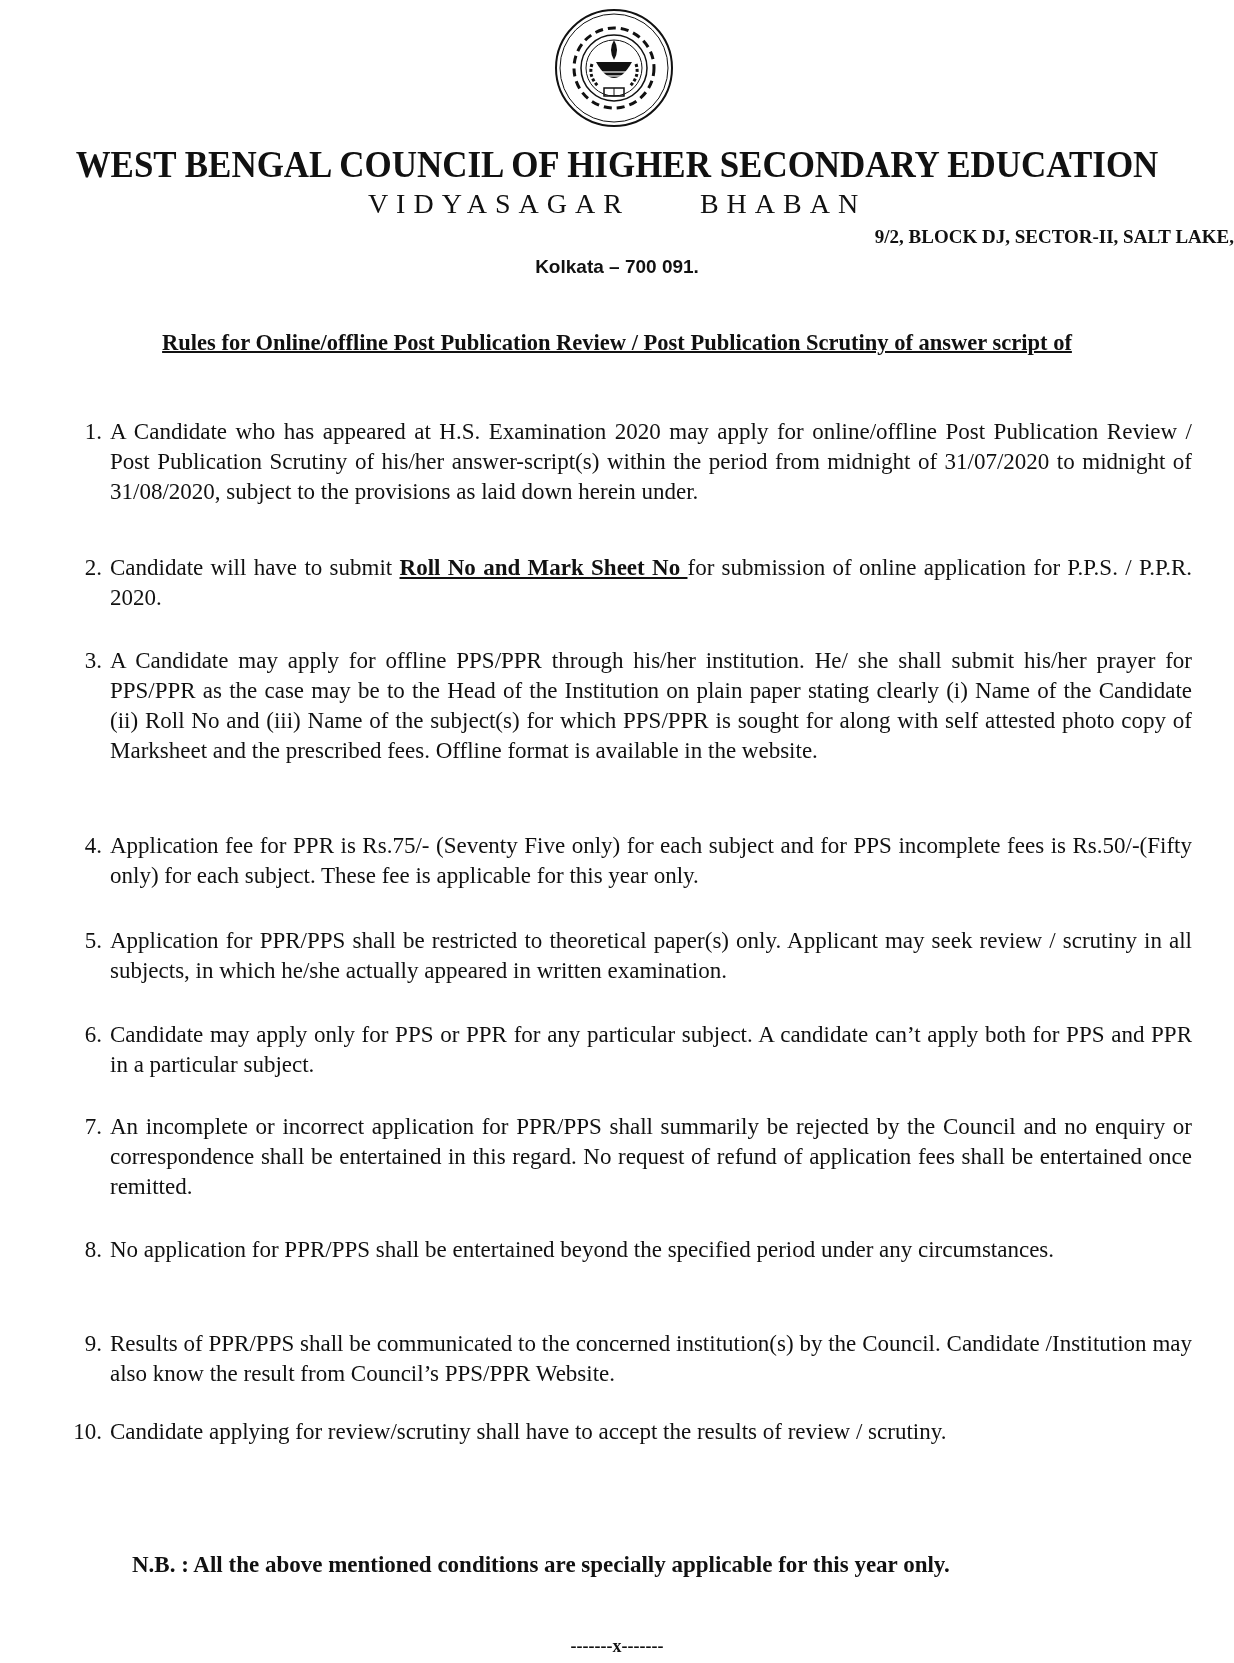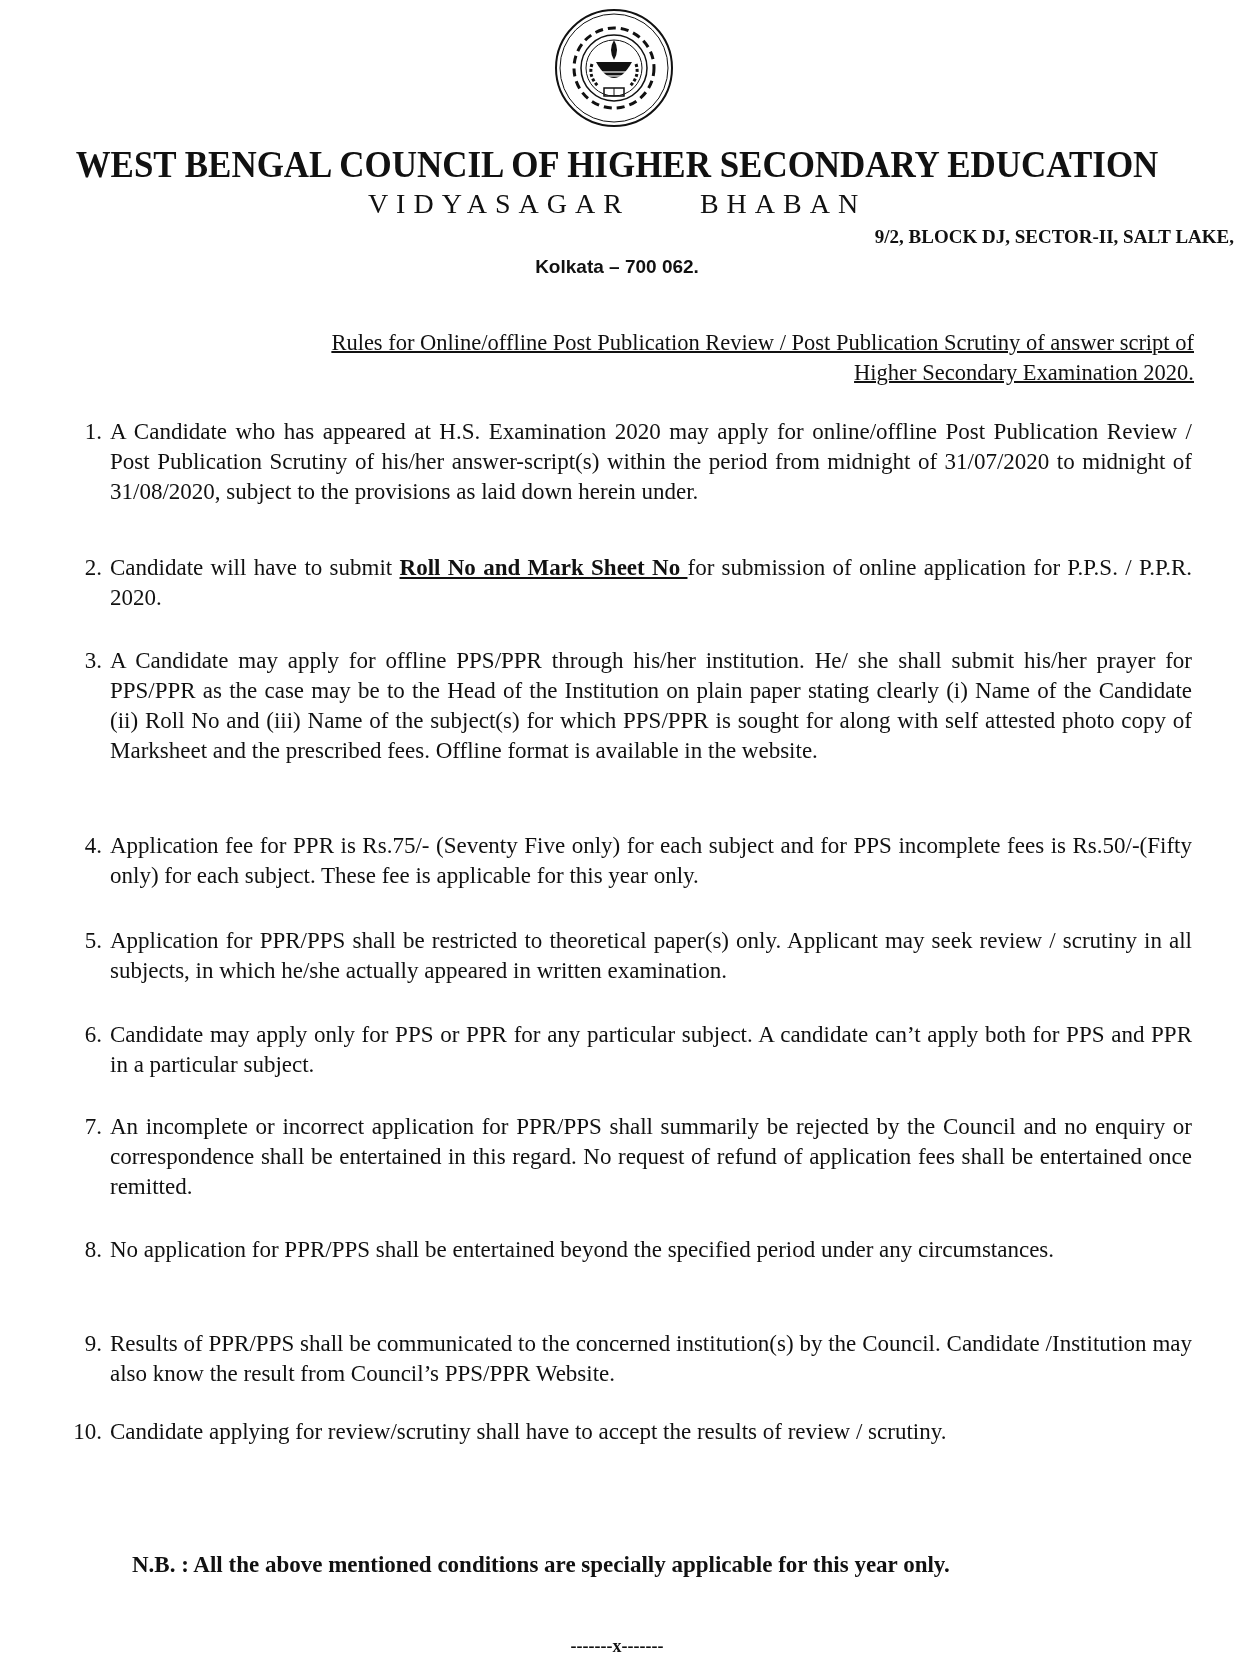--- a/index.html
+++ b/index.html
@@ -8,22 +8,22 @@
   .logo { position: absolute; left: 552px; top: 6px; width: 124px; height: 124px; }
   .org { position: absolute; top: 142px; left: 0; width: 1234px; text-align: center;
          font-weight: bold; font-size: 38px; letter-spacing: 0px; transform: scaleX(0.92); transform-origin: center; }
   .bhaban { position: absolute; top: 188px; left: 0; width: 1234px; text-align: center;
             font-size: 28px; letter-spacing: 8px; }
   .bhaban span + span { margin-left: 70px; }
   .addr { position: absolute; top: 226px; left: 0; width: 1234px; text-align: right;
           font-weight: bold; font-size: 19px; }
   .city { position: absolute; top: 256px; left: 0; width: 1234px; text-align: center;
           font-family: "Liberation Sans", "DejaVu Sans", sans-serif; font-weight: bold; font-size: 19px; }
-  .title { position: absolute; top: 328px; left: 40px; width: 1154px; text-align: right;
-           font-weight: normal; font-size: 22.5px; line-height: 30px; text-decoration: underline; text-decoration-thickness: 2px; }
+  .title { position: absolute; top: 328px; left: 40px; width: 1154px; text-align: center;
+           font-weight: bold; font-size: 22.5px; line-height: 30px; text-decoration: underline; text-decoration-thickness: 2px; }
   ol.rules { position: absolute; top: 417px; left: 0; margin: 0; padding: 0; list-style: none; width: 1234px; }
   ol.rules li { position: absolute; left: 0; width: 1234px; }
   .num { position: absolute; left: 58px; width: 44px; text-align: right; font-size: 23px; line-height: 30px; }
   .txt { position: absolute; left: 110px; width: 1082px; font-size: 23px; line-height: 30px; text-align: justify; }
   .txt b u { text-decoration-thickness: 2px; text-decoration: underline; }
   .nb { position: absolute; top: 1552px; left: 104px; font-weight: bold; font-size: 23px; margin-left: 28px; }
   .end { position: absolute; top: 1636px; left: 0; width: 1234px; text-align: center; font-weight: bold; font-size: 18px; }
 </style>
 </head>
 <body>
@@ -46,25 +46,24 @@
     <rect x="52" y="82" width="20" height="8" fill="none" stroke="#111" stroke-width="1.5"></rect>
     <line x1="62" y1="82" x2="62" y2="90" stroke="#111" stroke-width="1"></line>
   </svg>
 </div>
 
 <div class="org">WEST BENGAL COUNCIL OF HIGHER SECONDARY EDUCATION</div>
 <div class="bhaban">
   <span>VIDYASAGAR</span><span>BHABAN</span>
 </div>
 <div class="addr">9/2, BLOCK DJ, SECTOR-II, SALT LAKE,</div>
-<div class="city">Kolkata – 700 062.</div>
+<div class="city">Kolkata – 700 091.</div>
 
 <div class="title">
   <div>Rules for Online/offline Post Publication Review / Post Publication Scrutiny of answer script of</div>
-  <div>Higher Secondary Examination 2020.</div>
 </div>
 
 <ol class="rules">
   <li style="top:0px">
     <span class="num">1.</span>
     <span class="txt">A Candidate who has appeared at H.S. Examination 2020 may apply for online/offline Post Publication Review / Post Publication Scrutiny of his/her answer-script(s) within the period from midnight of 31/07/2020 to midnight of 31/08/2020, subject to the provisions as laid down herein under.</span>
   </li>
   <li style="top:136px">
     <span class="num">2.</span>
     <span class="txt"><span>Candidate will have to submit </span><b><u>Roll No and Mark Sheet No </u></b><span>for submission of online application for P.P.S. / P.P.R. 2020.</span></span>

